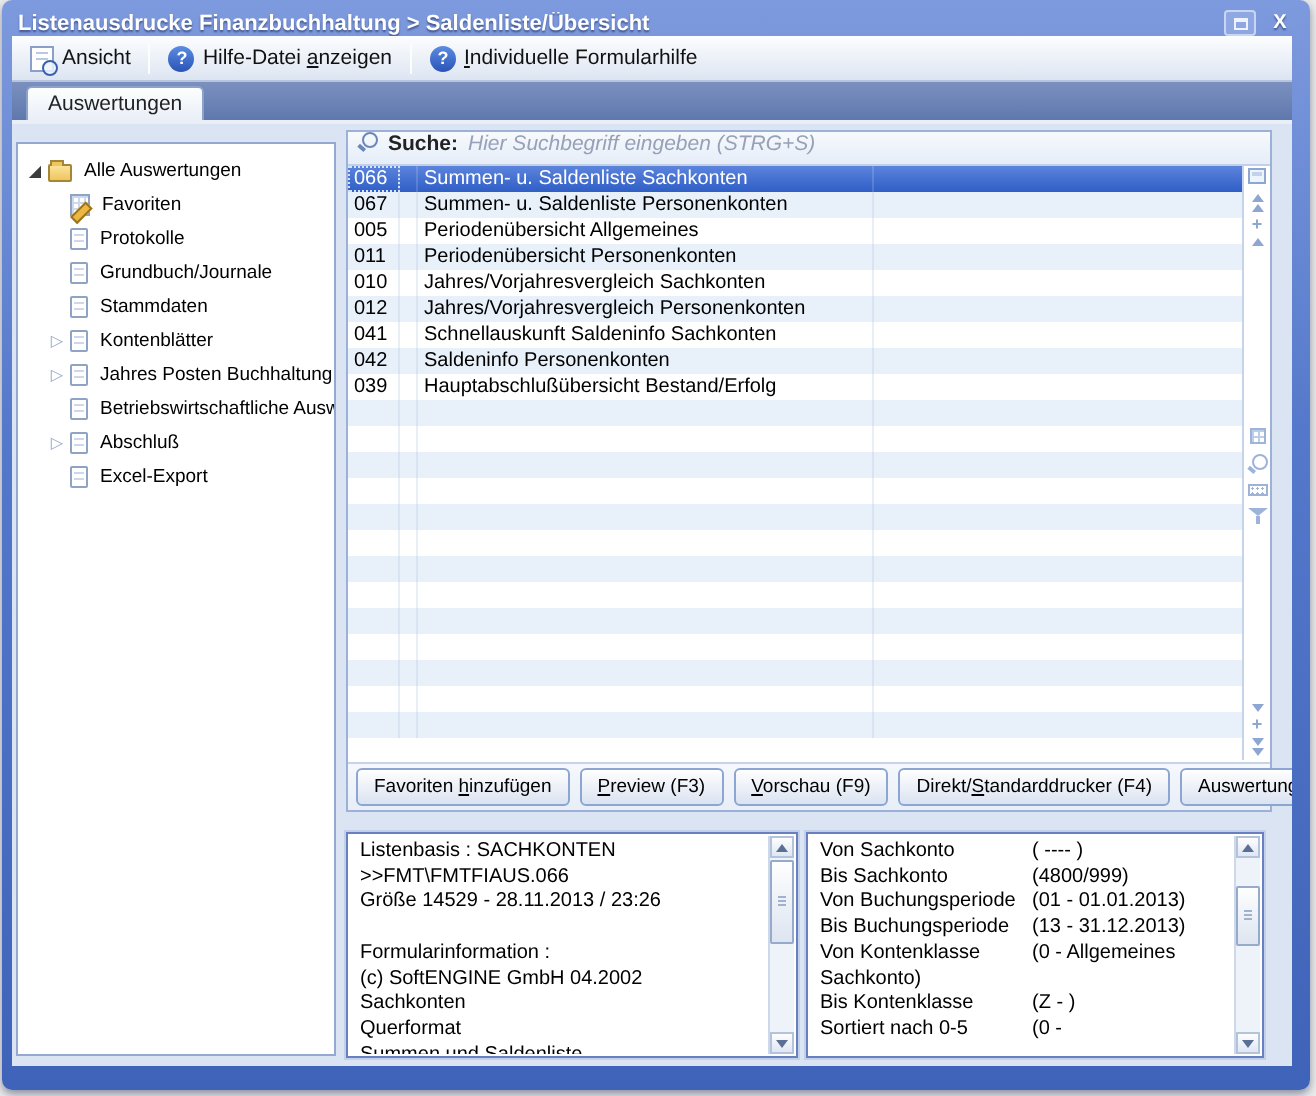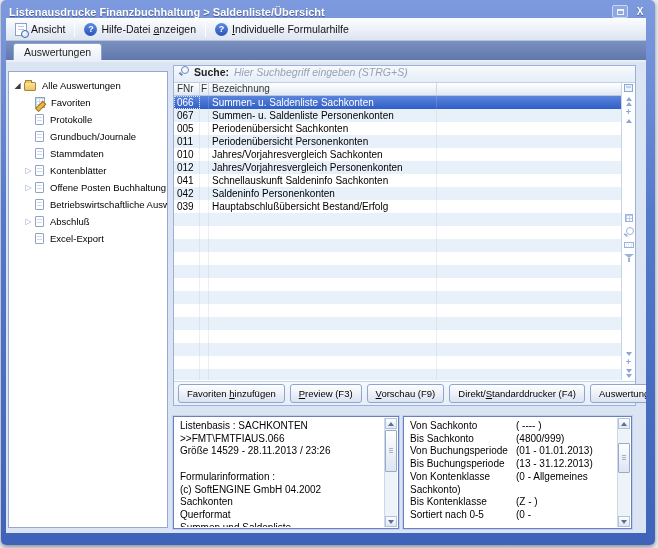--- a/index.html
+++ b/index.html
@@ -226,21 +226,21 @@
             <span class="tlabel">Stammdaten</span>
           </div>
           <div class="trow" style="padding-left: 14px;">
             <span class="expbox exp-col">▷</span>
             <span class="tico ic-doc"></span>
             <span class="tlabel">Kontenblätter</span>
           </div>
           <div class="trow" style="padding-left: 14px;">
             <span class="expbox exp-col">▷</span>
             <span class="tico ic-doc"></span>
-            <span class="tlabel">Offene Posten Buchhaltung</span>
+            <span class="tlabel">Jahres Posten Buchhaltung</span>
           </div>
           <div class="trow" style="padding-left: 14px;">
             <span class="expbox"></span>
             <span class="tico ic-doc"></span>
             <span class="tlabel">Betriebswirtschaftliche Auswertungen</span>
           </div>
           <div class="trow" style="padding-left: 14px;">
             <span class="expbox exp-col">▷</span>
             <span class="tico ic-doc"></span>
             <span class="tlabel">Abschluß</span>
@@ -253,42 +253,36 @@
         </div>
 
       <div class="list-panel">
         <div class="search-row">
           <span class="mag-glyph"></span>
           <span class="search-label">Suche:</span>
           <span class="search-ph">Hier Suchbegriff eingeben (STRG+S)</span>
         </div>
 
         <div class="table-area" id="tableArea">
-            <div class="thead">
-              <div class="th c0">FNr</div>
-              <div class="th c1">F</div>
-              <div class="th c2">Bezeichnung</div>
-              <div class="th c3"></div>
-            </div>
             <div class="trow2 row-sel">
               <div class="td c0">066</div>
               <div class="td c1"></div>
               <div class="td c2">Summen- u. Saldenliste Sachkonten</div>
               <div class="td c3"></div>
             </div>
             <div class="trow2 row-alt">
               <div class="td c0">067</div>
               <div class="td c1"></div>
               <div class="td c2">Summen- u. Saldenliste Personenkonten</div>
               <div class="td c3"></div>
             </div>
             <div class="trow2">
               <div class="td c0">005</div>
               <div class="td c1"></div>
-              <div class="td c2">Periodenübersicht Sachkonten</div>
+              <div class="td c2">Periodenübersicht Allgemeines</div>
               <div class="td c3"></div>
             </div>
             <div class="trow2 row-alt">
               <div class="td c0">011</div>
               <div class="td c1"></div>
               <div class="td c2">Periodenübersicht Personenkonten</div>
               <div class="td c3"></div>
             </div>
             <div class="trow2">
               <div class="td c0">010</div>

